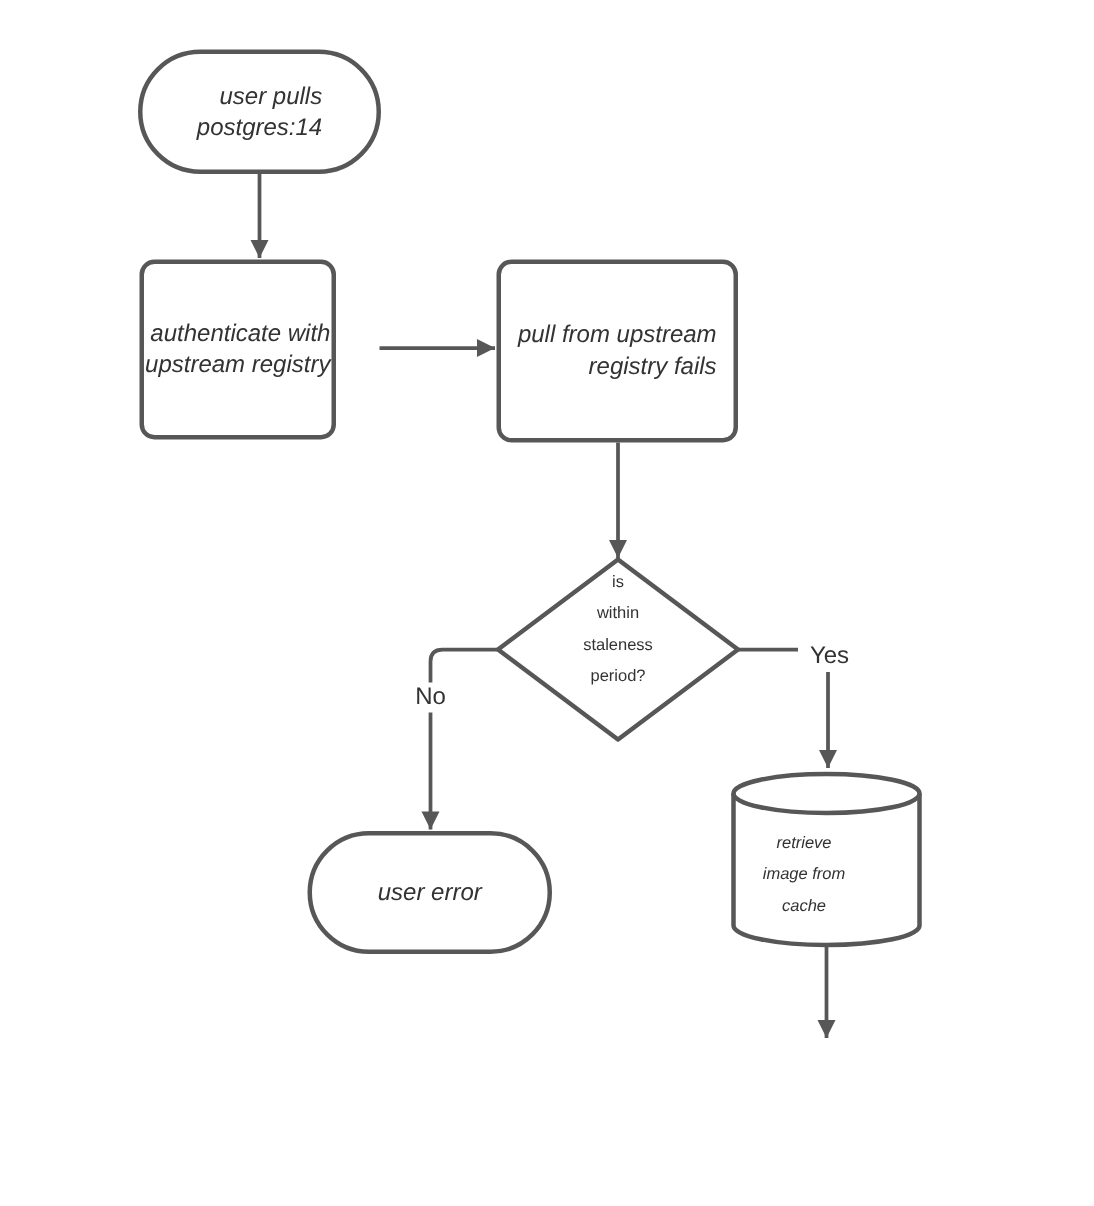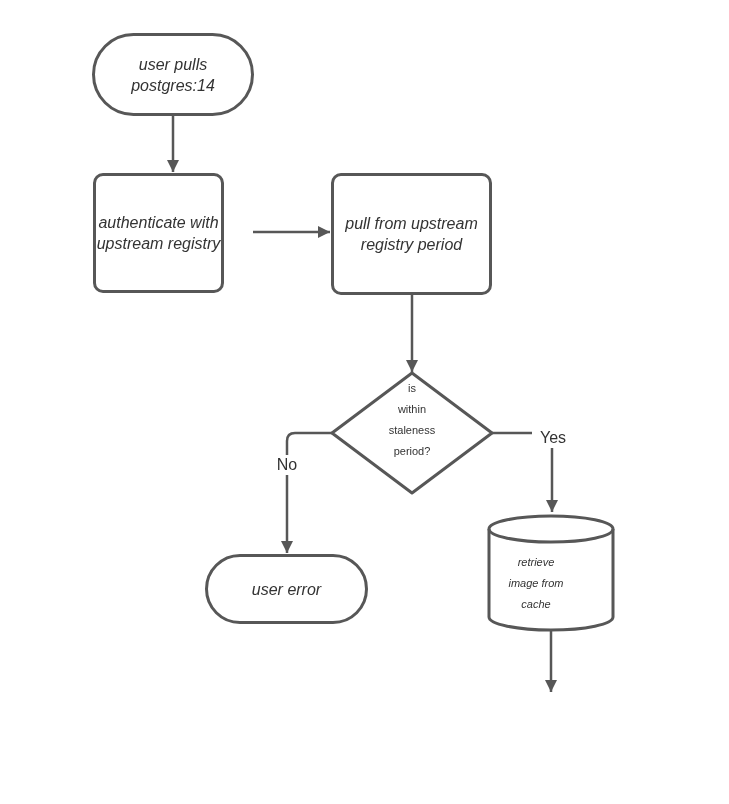--- a/index.html
+++ b/index.html
@@ -23,21 +23,21 @@
     background: #ffffff;
     border: 3px solid #575757;
     display: flex;
     align-items: center;
     justify-content: center;
     text-align: center;
     font-size: 16px;
     line-height: 21px;
     white-space: pre-line;
   }
-  .italic { font-style: italic; }
+  .italic { font-style: italic; text-align: right; }
   .terminator { border-radius: 42px; }
   .process { border-radius: 10px; }
   .overlay-label {
     position: absolute;
     display: flex;
     align-items: center;
     justify-content: center;
     text-align: center;
     font-size: 11px;
     line-height: 21px;
@@ -82,29 +82,29 @@
 postgres:14</span>
   </div>
 
   <div class="node process italic" style="left:93px; top:173px; width:131px; height:120px;">
     <span>authenticate with
 upstream registry</span>
   </div>
 
   <div class="node process italic" style="left:331px; top:173px; width:161px; height:122px;">
     <span>pull from upstream
-registry period</span>
+registry fails</span>
   </div>
 
   <div class="overlay-label" style="left:352px; top:376px; width:120px; height:88px;">is
 within
 staleness
 period?</div>
 
-  <div class="node terminator italic" style="left:205px; top:554px; width:163px; height:70px;">
+  <div class="node terminator italic" style="left:205px; top:554px; width:163px; height:82px;">
     <span>user error</span>
   </div>
 
   <div class="overlay-label italic" style="left:476px; top:548px; width:120px; height:70px;">retrieve
 image from
 cache</div>
 
 
   <div class="edge-label" style="left:268px; top:455px; width:34px;">No</div>
   <div class="edge-label" style="left:532px; top:428px; width:38px;">Yes</div>

